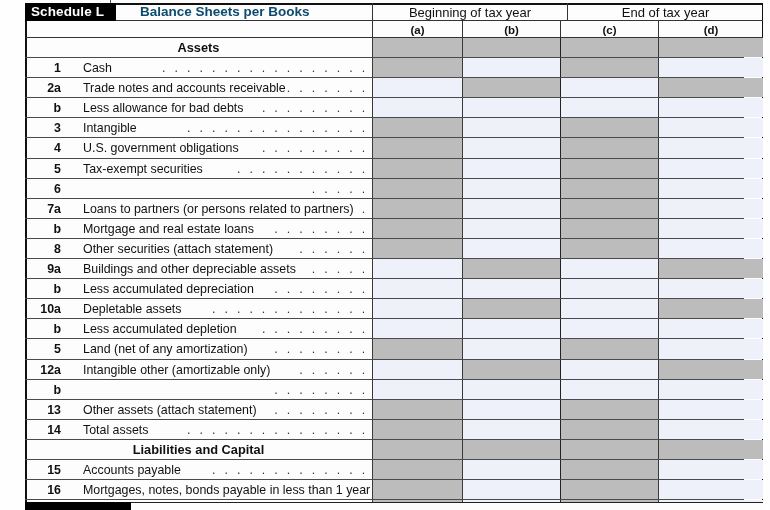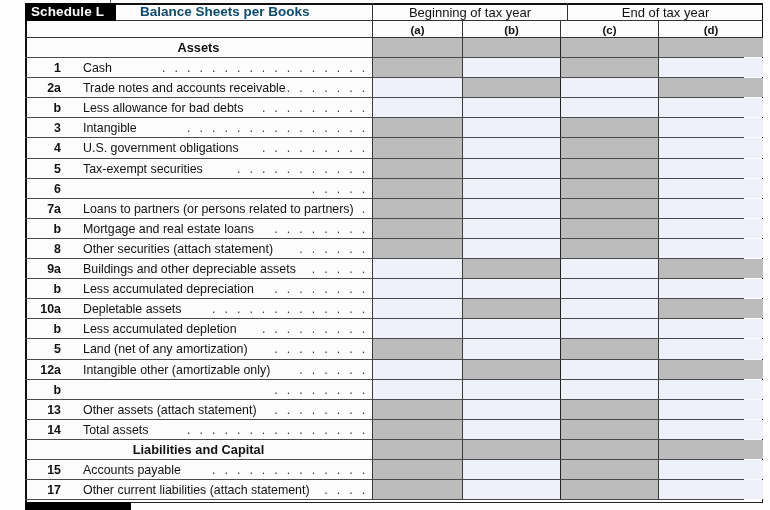--- a/index.html
+++ b/index.html
@@ -488,20 +488,30 @@
           <div class="txt">Accounts payable</div>
           <div class="leader">. . . . . . . . . . . . .</div>
         </div>
         <div class="cell a shade"></div>
         <div class="cell b"></div>
         <div class="cell c shade"></div>
         <div class="cell d"></div>
       </div>
       <div class="row rule-dark">
         <div class="label">
+          <div class="num">16</div>
+          <div class="txt">Mortgages, notes, bonds payable in less than 1 year</div>
+        </div>
+        <div class="cell a shade"></div>
+        <div class="cell b"></div>
+        <div class="cell c shade"></div>
+        <div class="cell d"></div>
+      </div>
+      <div class="row rule-dark">
+        <div class="label">
           <div class="num">17</div>
           <div class="txt">Other current liabilities (attach statement)</div>
           <div class="leader">. . . .</div>
         </div>
         <div class="cell a shade"></div>
         <div class="cell b"></div>
         <div class="cell c shade"></div>
         <div class="cell d"></div>
       </div>
     </div>

